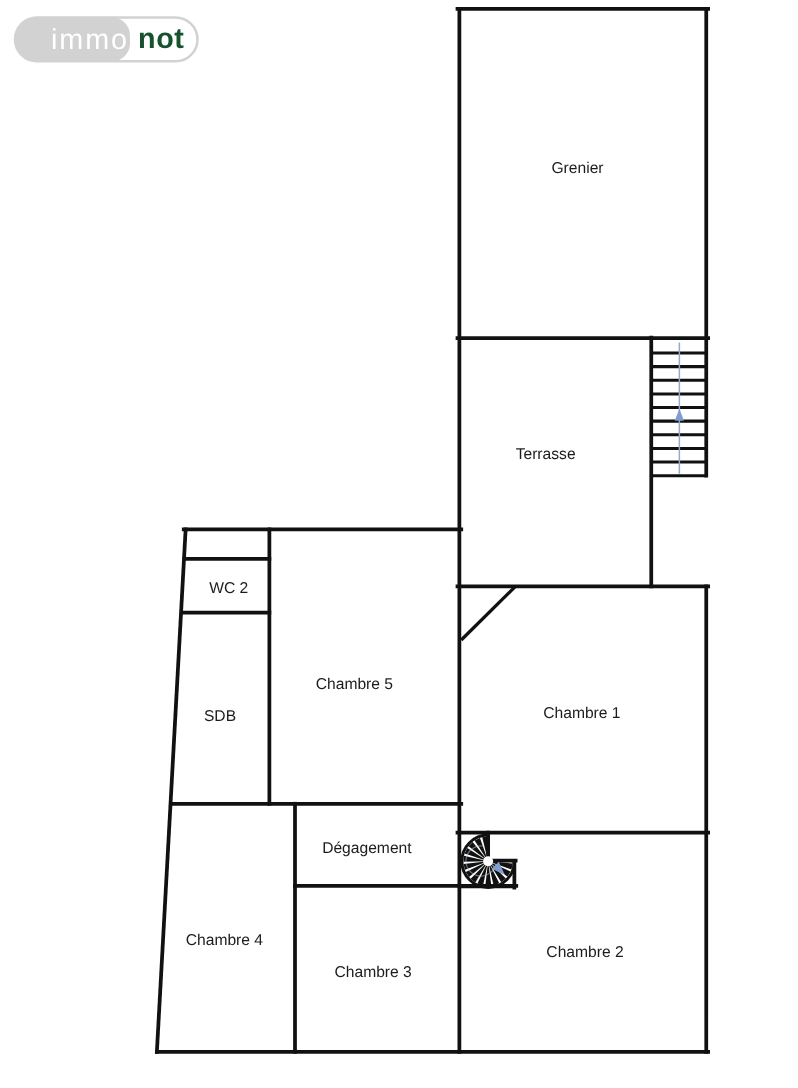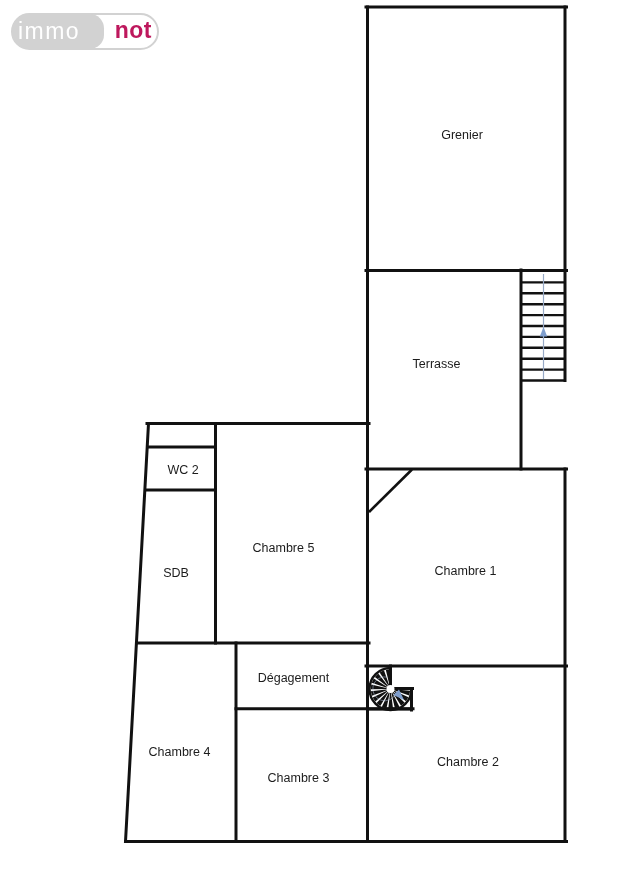--- a/index.html
+++ b/index.html
@@ -1,23 +1,23 @@
 <!DOCTYPE html>
 <html><head>
 <meta charset="utf-8">
 <style>
   html,body{margin:0;padding:0;background:#ffffff;}
   body{width:638px;height:870px;position:relative;font-family:"Liberation Sans",sans-serif;overflow:hidden;}
   #logo{position:absolute;left:11px;top:13px;width:148px;height:37px;box-sizing:border-box;
         border:2px solid #d2d2d2;border-radius:18.5px;background:#ffffff;}
   #logo .gray{position:absolute;left:-1px;top:-1px;width:92px;height:35px;background:#d2d2d2;
         border-radius:18.5px 15px 15px 18.5px;}
-  #logo .immo{position:absolute;left:0;top:3px;width:72px;text-align:center;color:#ffffff;
+  #logo .immo{position:absolute;left:23px;top:3px;width:72px;text-align:center;color:#ffffff;
         font-size:23px;letter-spacing:1.5px;}
-  #logo .not{position:absolute;left:93px;top:2px;width:46px;text-align:right;color:#be185d;
+  #logo .not{position:absolute;left:93px;top:2px;width:46px;text-align:center;color:#14532d;
         font-weight:bold;font-size:23px;letter-spacing:0.5px;}
   svg{position:absolute;left:0;top:0;}
   text{font-family:"Liberation Sans",sans-serif;font-size:12.5px;fill:#1c1c1c;}
 </style>
 </head>
 <body>
 <div id="logo">
     <div class="gray"></div>
     <div class="immo">immo</div>
     <div class="not">not</div>

